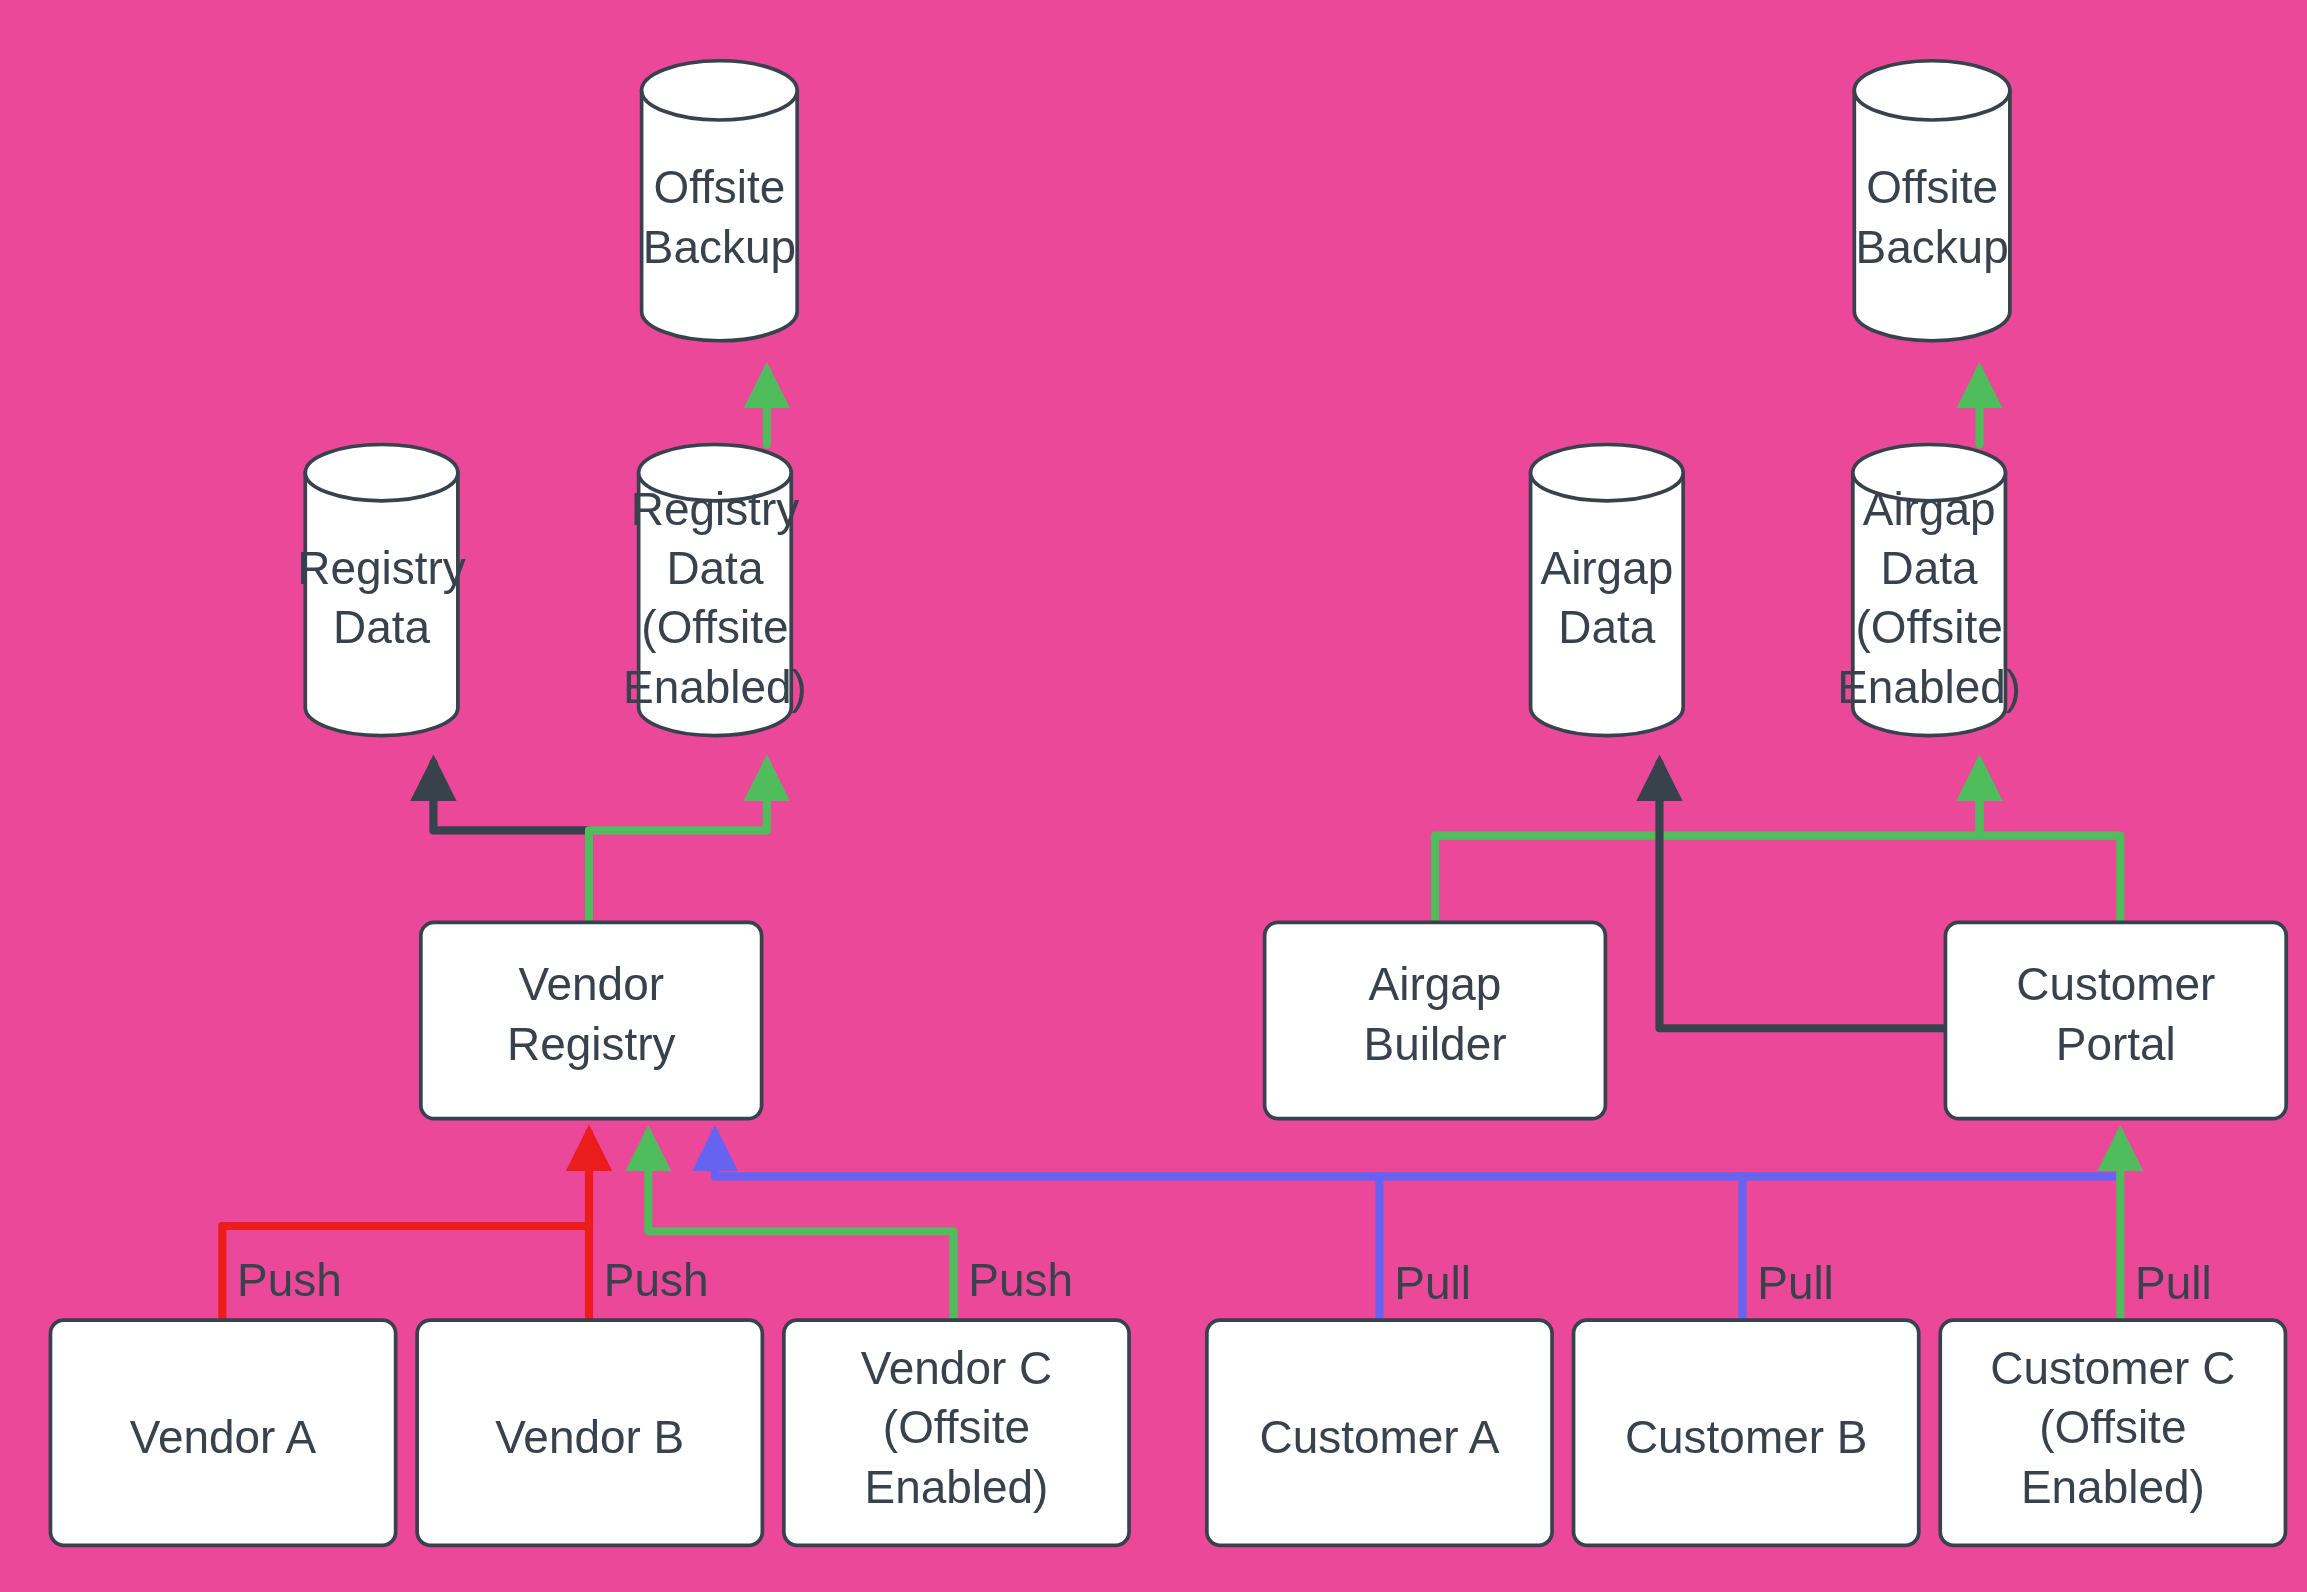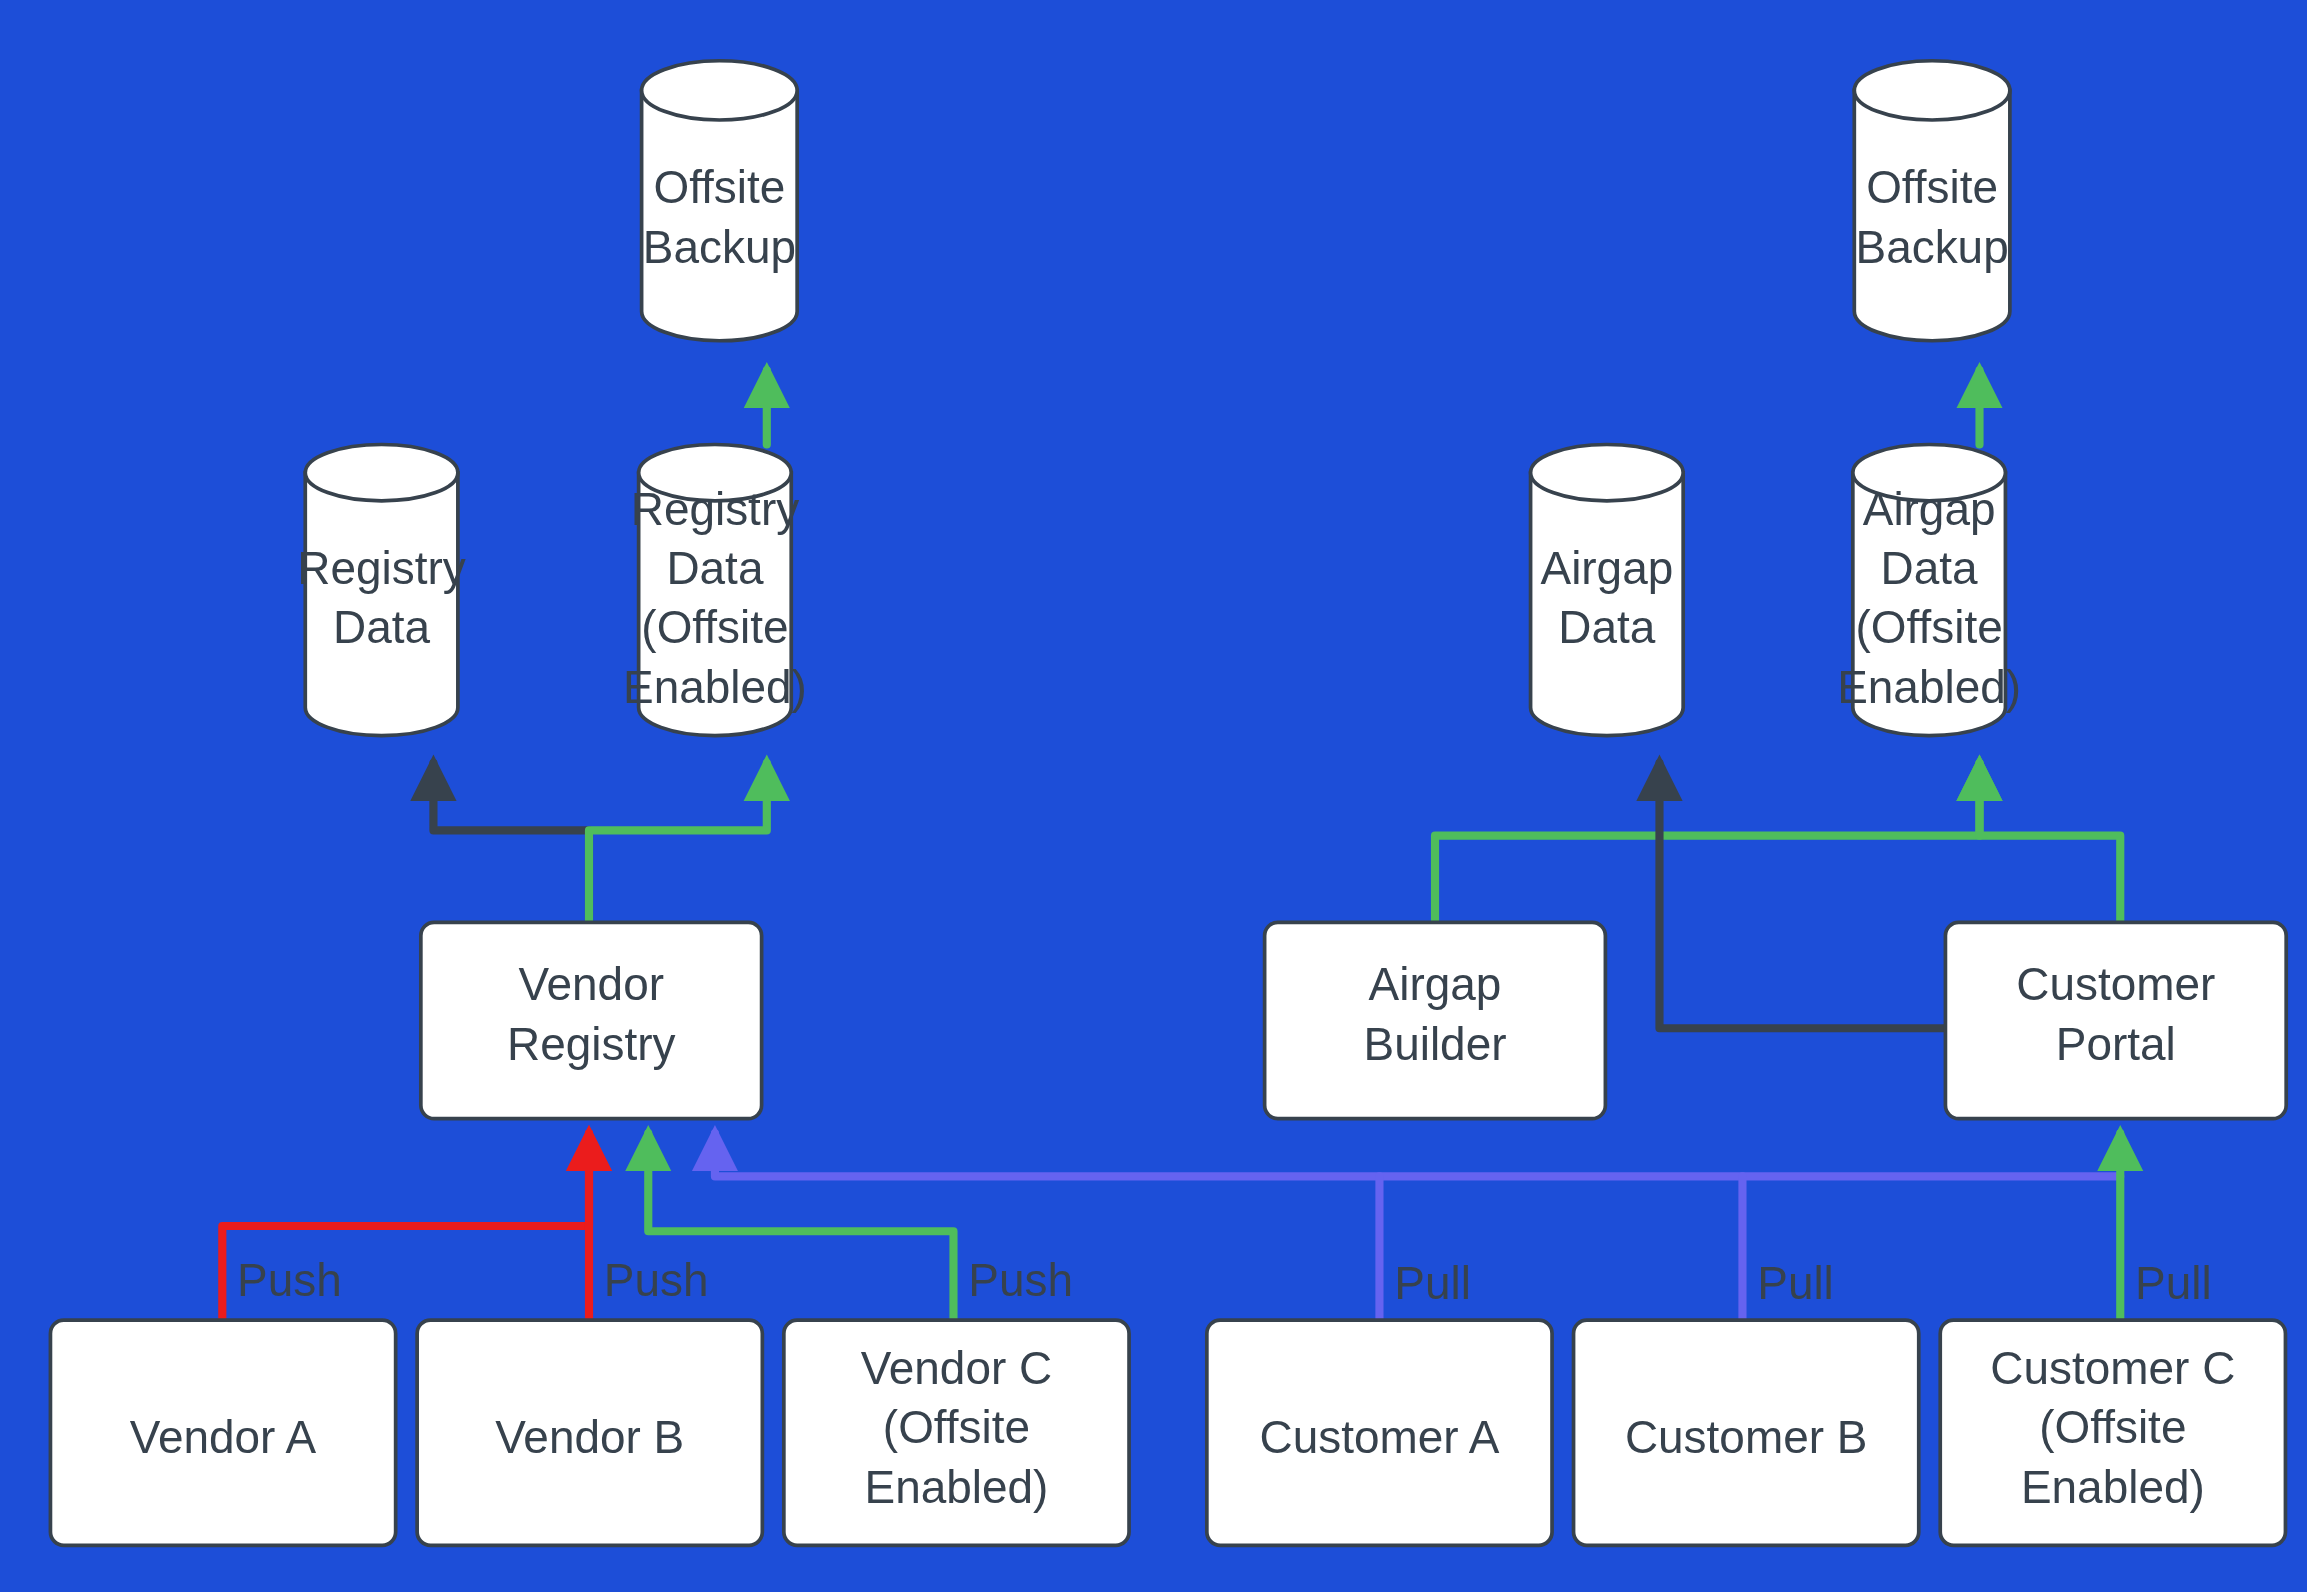--- a/index.html
+++ b/index.html
@@ -10,21 +10,21 @@
   body {
     width: 2307px;
     height: 1592px;
     font-family: "Liberation Sans", sans-serif;
     overflow: hidden;
   }
   #diagram-root {
     position: relative;
     width: 2307px;
     height: 1592px;
-    background: #1d4ed8;
+    background: #ec4899;
   }
   svg.diagram-canvas {
     display: block;
     width: 2307px;
     height: 1592px;
   }
   .node-shape {
     fill: #ffffff;
     stroke: #37424d;
     stroke-width: 5;

